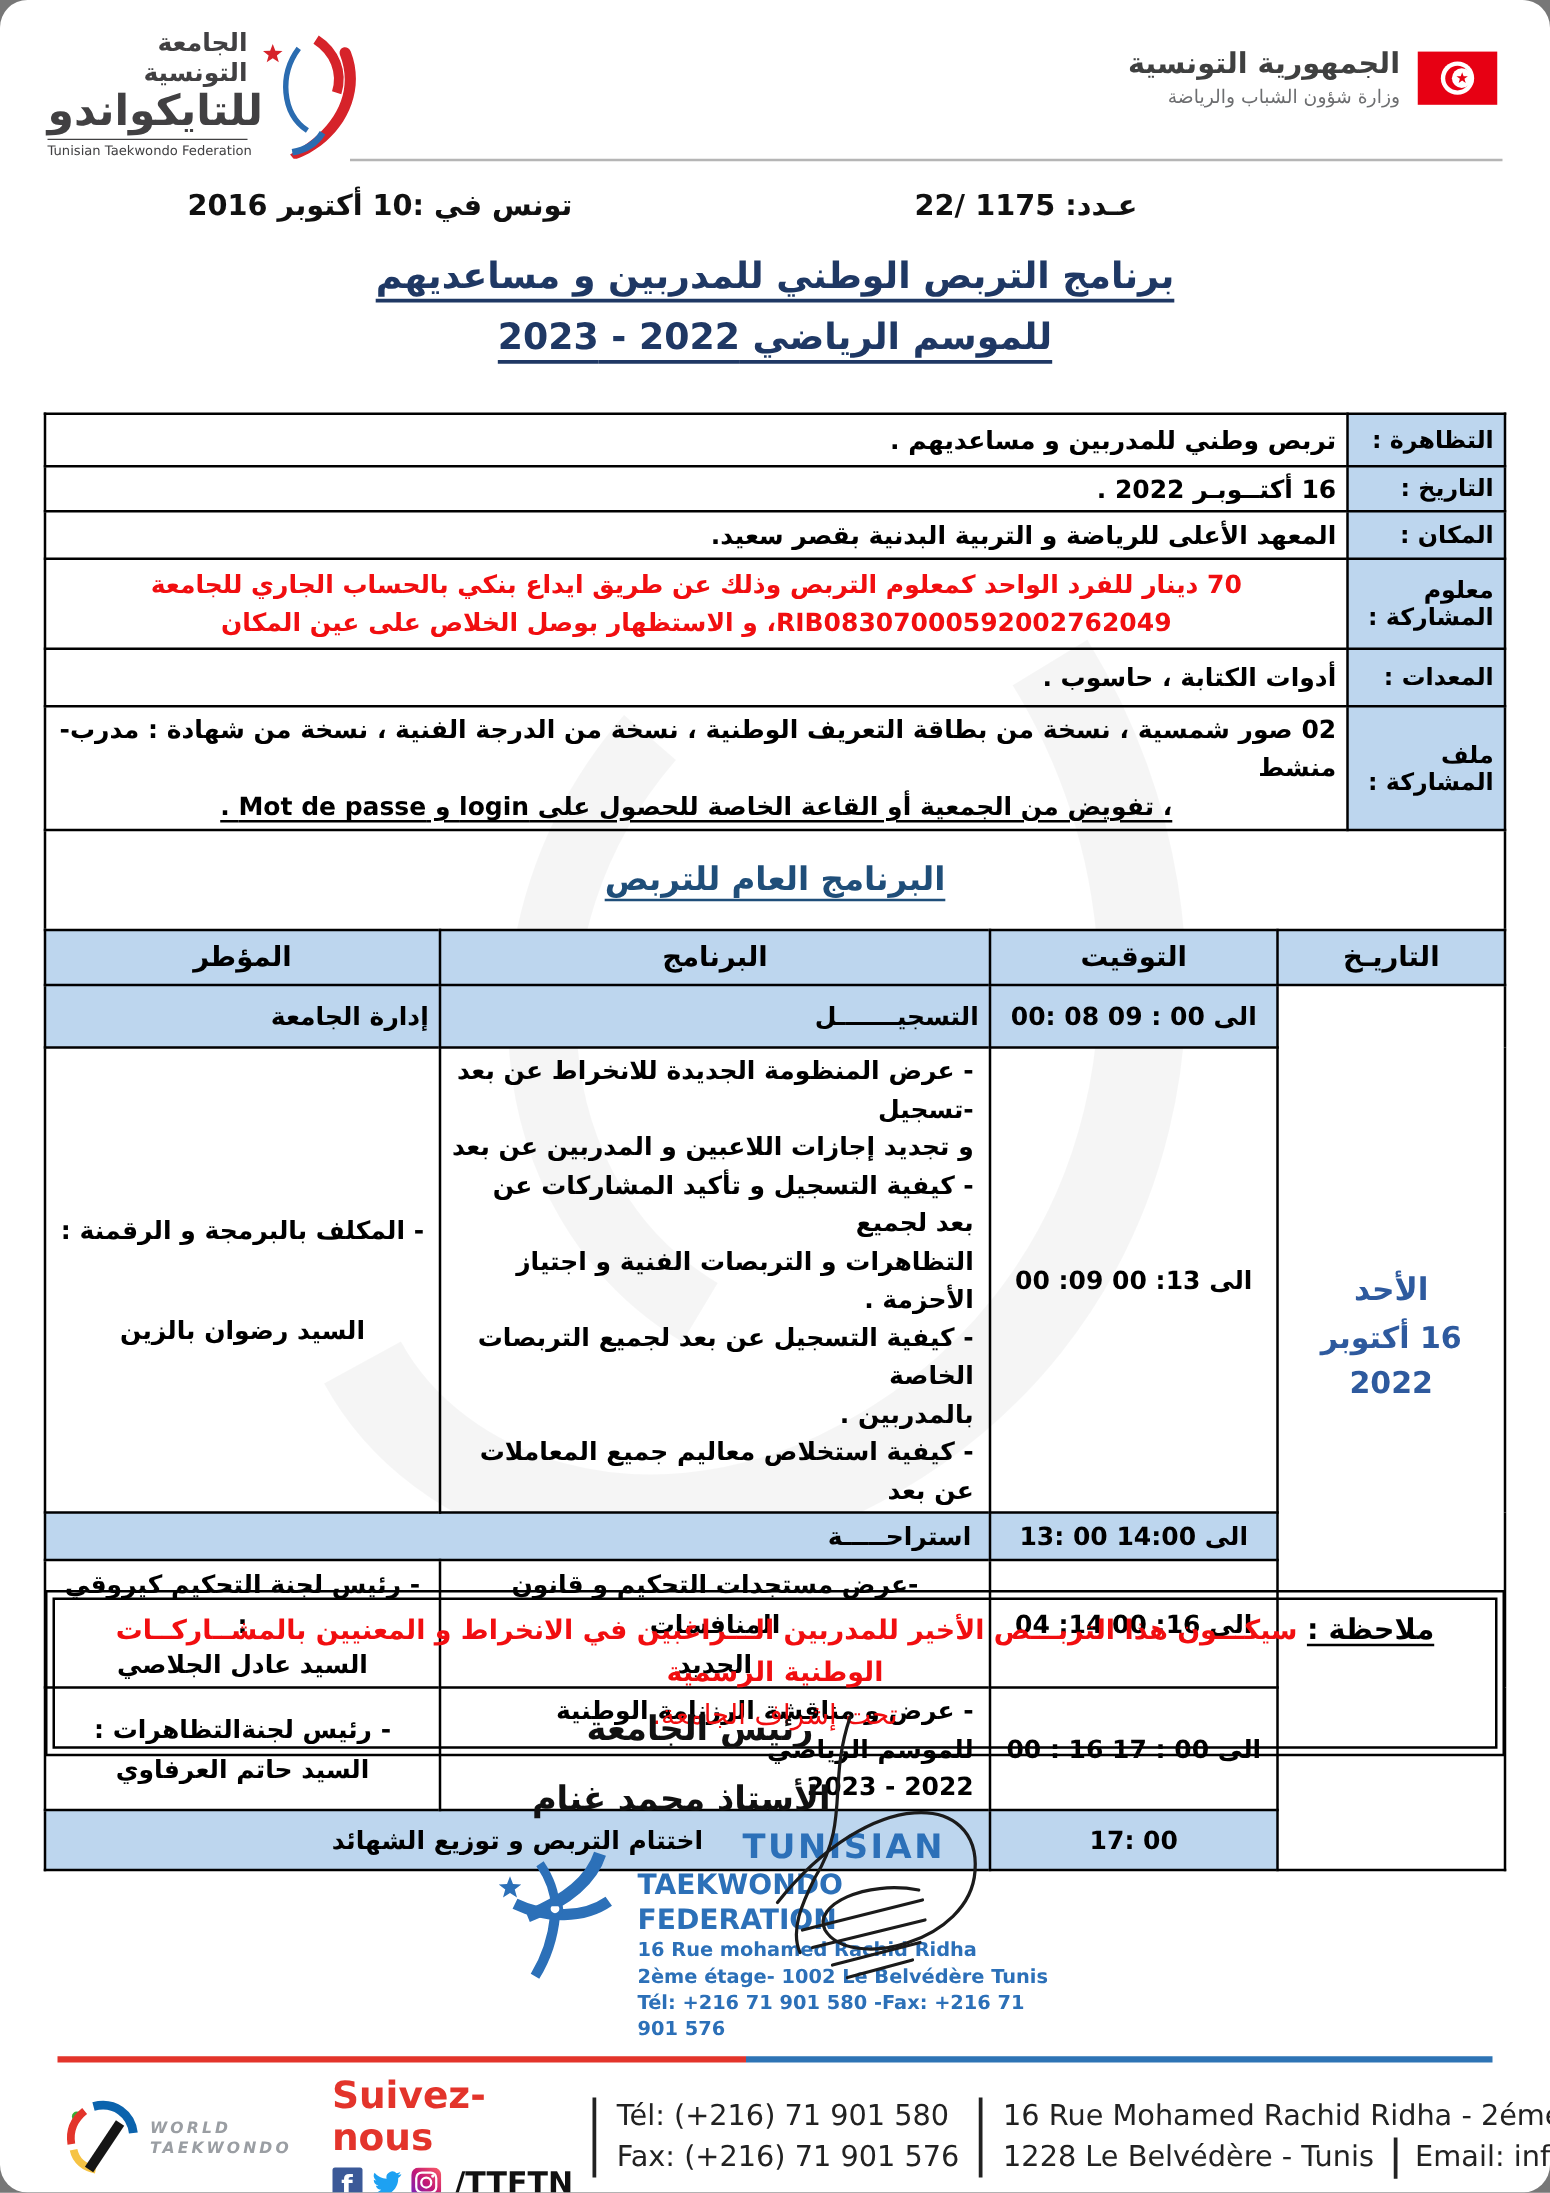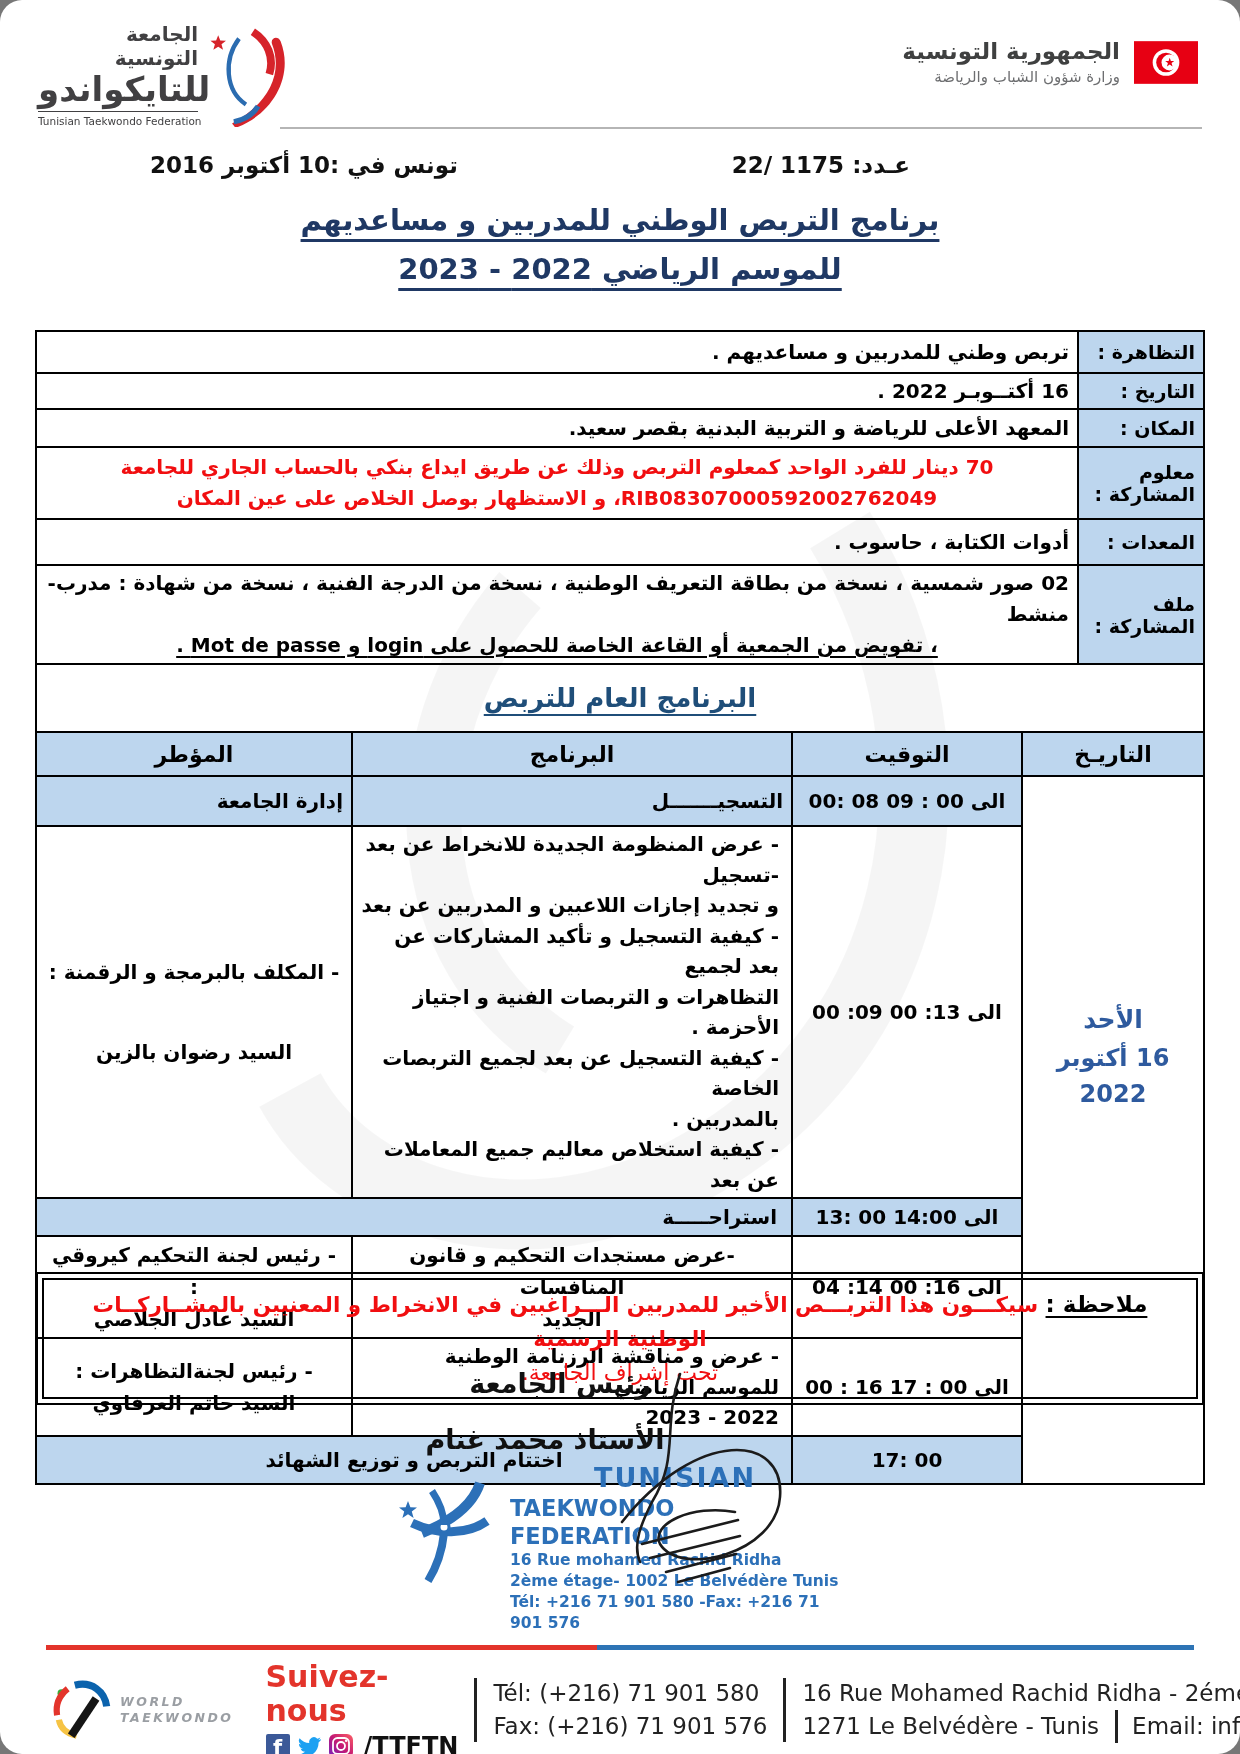--- a/index.html
+++ b/index.html
@@ -33,21 +33,21 @@
   table{width:100%;border-collapse:collapse;table-layout:fixed;}
   td,th{border:2px solid #000;padding:2px 8px;}
   .info-table td.lbl{width:126px;background:#bdd6ee;font-size:19px;font-weight:bold;text-align:right;padding-right:8px;}
   .info-table td.val{font-size:20px;font-weight:bold;color:#000;}
   .tac{text-align:right;} .tar{text-align:right;}
   .ir-1{height:42px}.ir-2{height:36px}.ir-3{height:38px}.ir-4{height:72px}.ir-5{height:46px}.ir-6{height:66px}
   .red-lines div{color:#f10e10;text-align:center;line-height:31px;}
   .file-l1{text-align:right;line-height:31px;}
   .file-l2{text-align:center;line-height:31px;text-decoration:underline;text-underline-offset:4px;}
 
-  .section-title{height:66px;border-left:2px solid #000;border-right:2px solid #000;
+  .section-title{height:78px;border-left:2px solid #000;border-right:2px solid #000;
                  display:flex;align-items:center;justify-content:center;}
   .section-title span{font-size:26px;font-weight:bold;color:#1f4e79;
                  text-decoration:underline;text-decoration-thickness:2px;text-underline-offset:7px;}
 
   .program-table th{background:#bdd6ee;font-size:22px;font-weight:bold;height:44px;text-align:center;}
   .program-table td{font-size:20px;font-weight:bold;vertical-align:middle;}
   .col-date{width:182px;} .col-time{width:230px;} .col-prog{width:440px;}
   .bluerow td{background:#bdd6ee;}
   td.date-cell{background:#fff !important;text-align:center;color:#2e5a9e;padding-bottom:150px;}
   .date-day{font-size:25px;line-height:40px;}
@@ -338,20 +338,20 @@
       </div>
       <div class="v-div"></div>
       <div class="telfax">
         <div>Tél: (+216)  71 901 580</div>
         <div>Fax: (+216) 71 901 576</div>
       </div>
       <div class="v-div"></div>
       <div class="address">
         <div>16 Rue Mohamed Rachid Ridha - 2éme étage</div>
         <div class="addr-row2">
-          <span>1271 Le Belvédère  - Tunis</span>
+          <span>1228 Le Belvédère  - Tunis</span>
           <span class="email">Email: info@ttf.tn</span>
         </div>
       </div>
     </div>
   </div>
 
 </div>
 
 </body></html>

